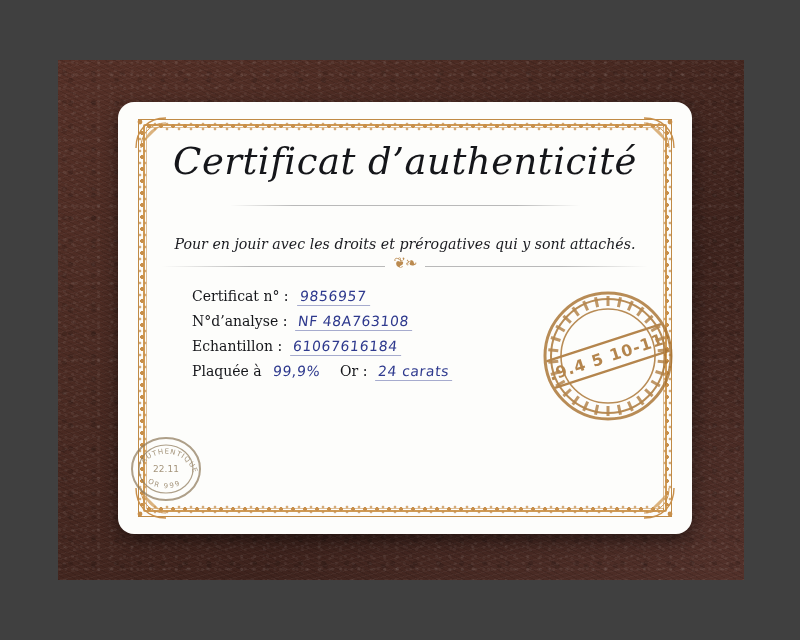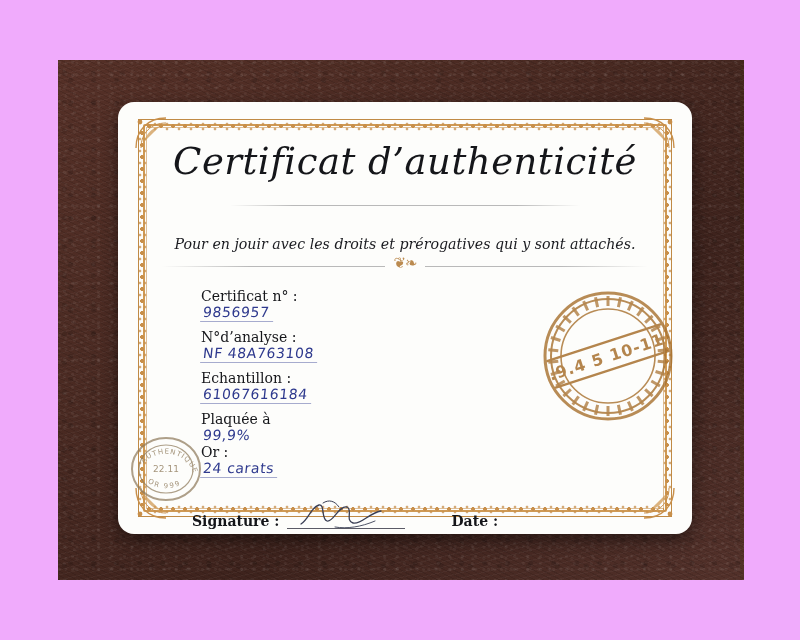--- a/index.html
+++ b/index.html
@@ -10,21 +10,21 @@
     overflow: hidden;
     background: #f2dcb6;
     font-family: "Liberation Serif", serif;
   }
 
   
   #page {
     position: relative;
     width: 800px;
     height: 640px;
-    background: #f0abfc;
+    background: #404040;
   }
 
   
   #backdrop {
     position: absolute;
     left: 58px;
     top: 60px;
     width: 686px;
     height: 520px;
     background:
@@ -186,21 +186,20 @@
     position: relative;
     z-index: 3;
   }
   .field-row {
     display: flex;
     align-items: baseline;
     margin-bottom: 7px;
     font-family: "DejaVu Serif", serif;
     font-size: 14px;
     color: #15161a;
-    flex-direction: column;
   }
   .field-label { white-space: nowrap; }
   .field-value {
     font-family: "DejaVu Sans", sans-serif;
     font-size: 14px;
     color: #2f3a8e;
     margin-left: 9px;
     padding: 0 4px 1px 2px;
     border-bottom: 1px solid rgba(60,70,150,0.45);
     letter-spacing: 0.6px;
@@ -352,31 +351,20 @@
         <div class="field-row">
           <span class="field-label">Plaquée à</span>
           <span class="field-value nounder">99,9%</span>
           <span class="gap"></span>
           <span class="field-label">Or :</span>
           <span class="field-value">24 carats</span>
         </div>
 
       </div>
 
-      <div id="sig-row">
-        <span id="sig-label">Signature :</span>
-        <span id="sig-line">
-          <svg id="sig-mark" viewBox="0 0 100 34">
-            <path d="M6 27 C14 22 16 10 24 8 C30 7 26 22 32 24 C38 26 44 8 52 10 C58 12 50 24 58 26 C66 28 74 16 86 14" fill="none" stroke="#3a3f55" stroke-width="1.3" stroke-linecap="round"></path>
-            <path d="M28 6 C34 2 40 4 44 10" fill="none" stroke="#3a3f55" stroke-width="1" stroke-linecap="round"></path>
-            <path d="M40 30 C52 32 66 30 80 24" fill="none" stroke="#3a3f55" stroke-width="0.9" stroke-linecap="round"></path>
-          </svg>
-        </span>
-        <span id="date-label">Date :</span>
-      </div>
 
     </div>
 
     <svg id="stamp" viewBox="0 0 148 148">
       <defs>
         <clipPath id="stampclip">
             <circle cx="74" cy="74" r="62"></circle>
           </clipPath>
       </defs>
       <g stroke="#a8712f" fill="none" opacity="0.95">

